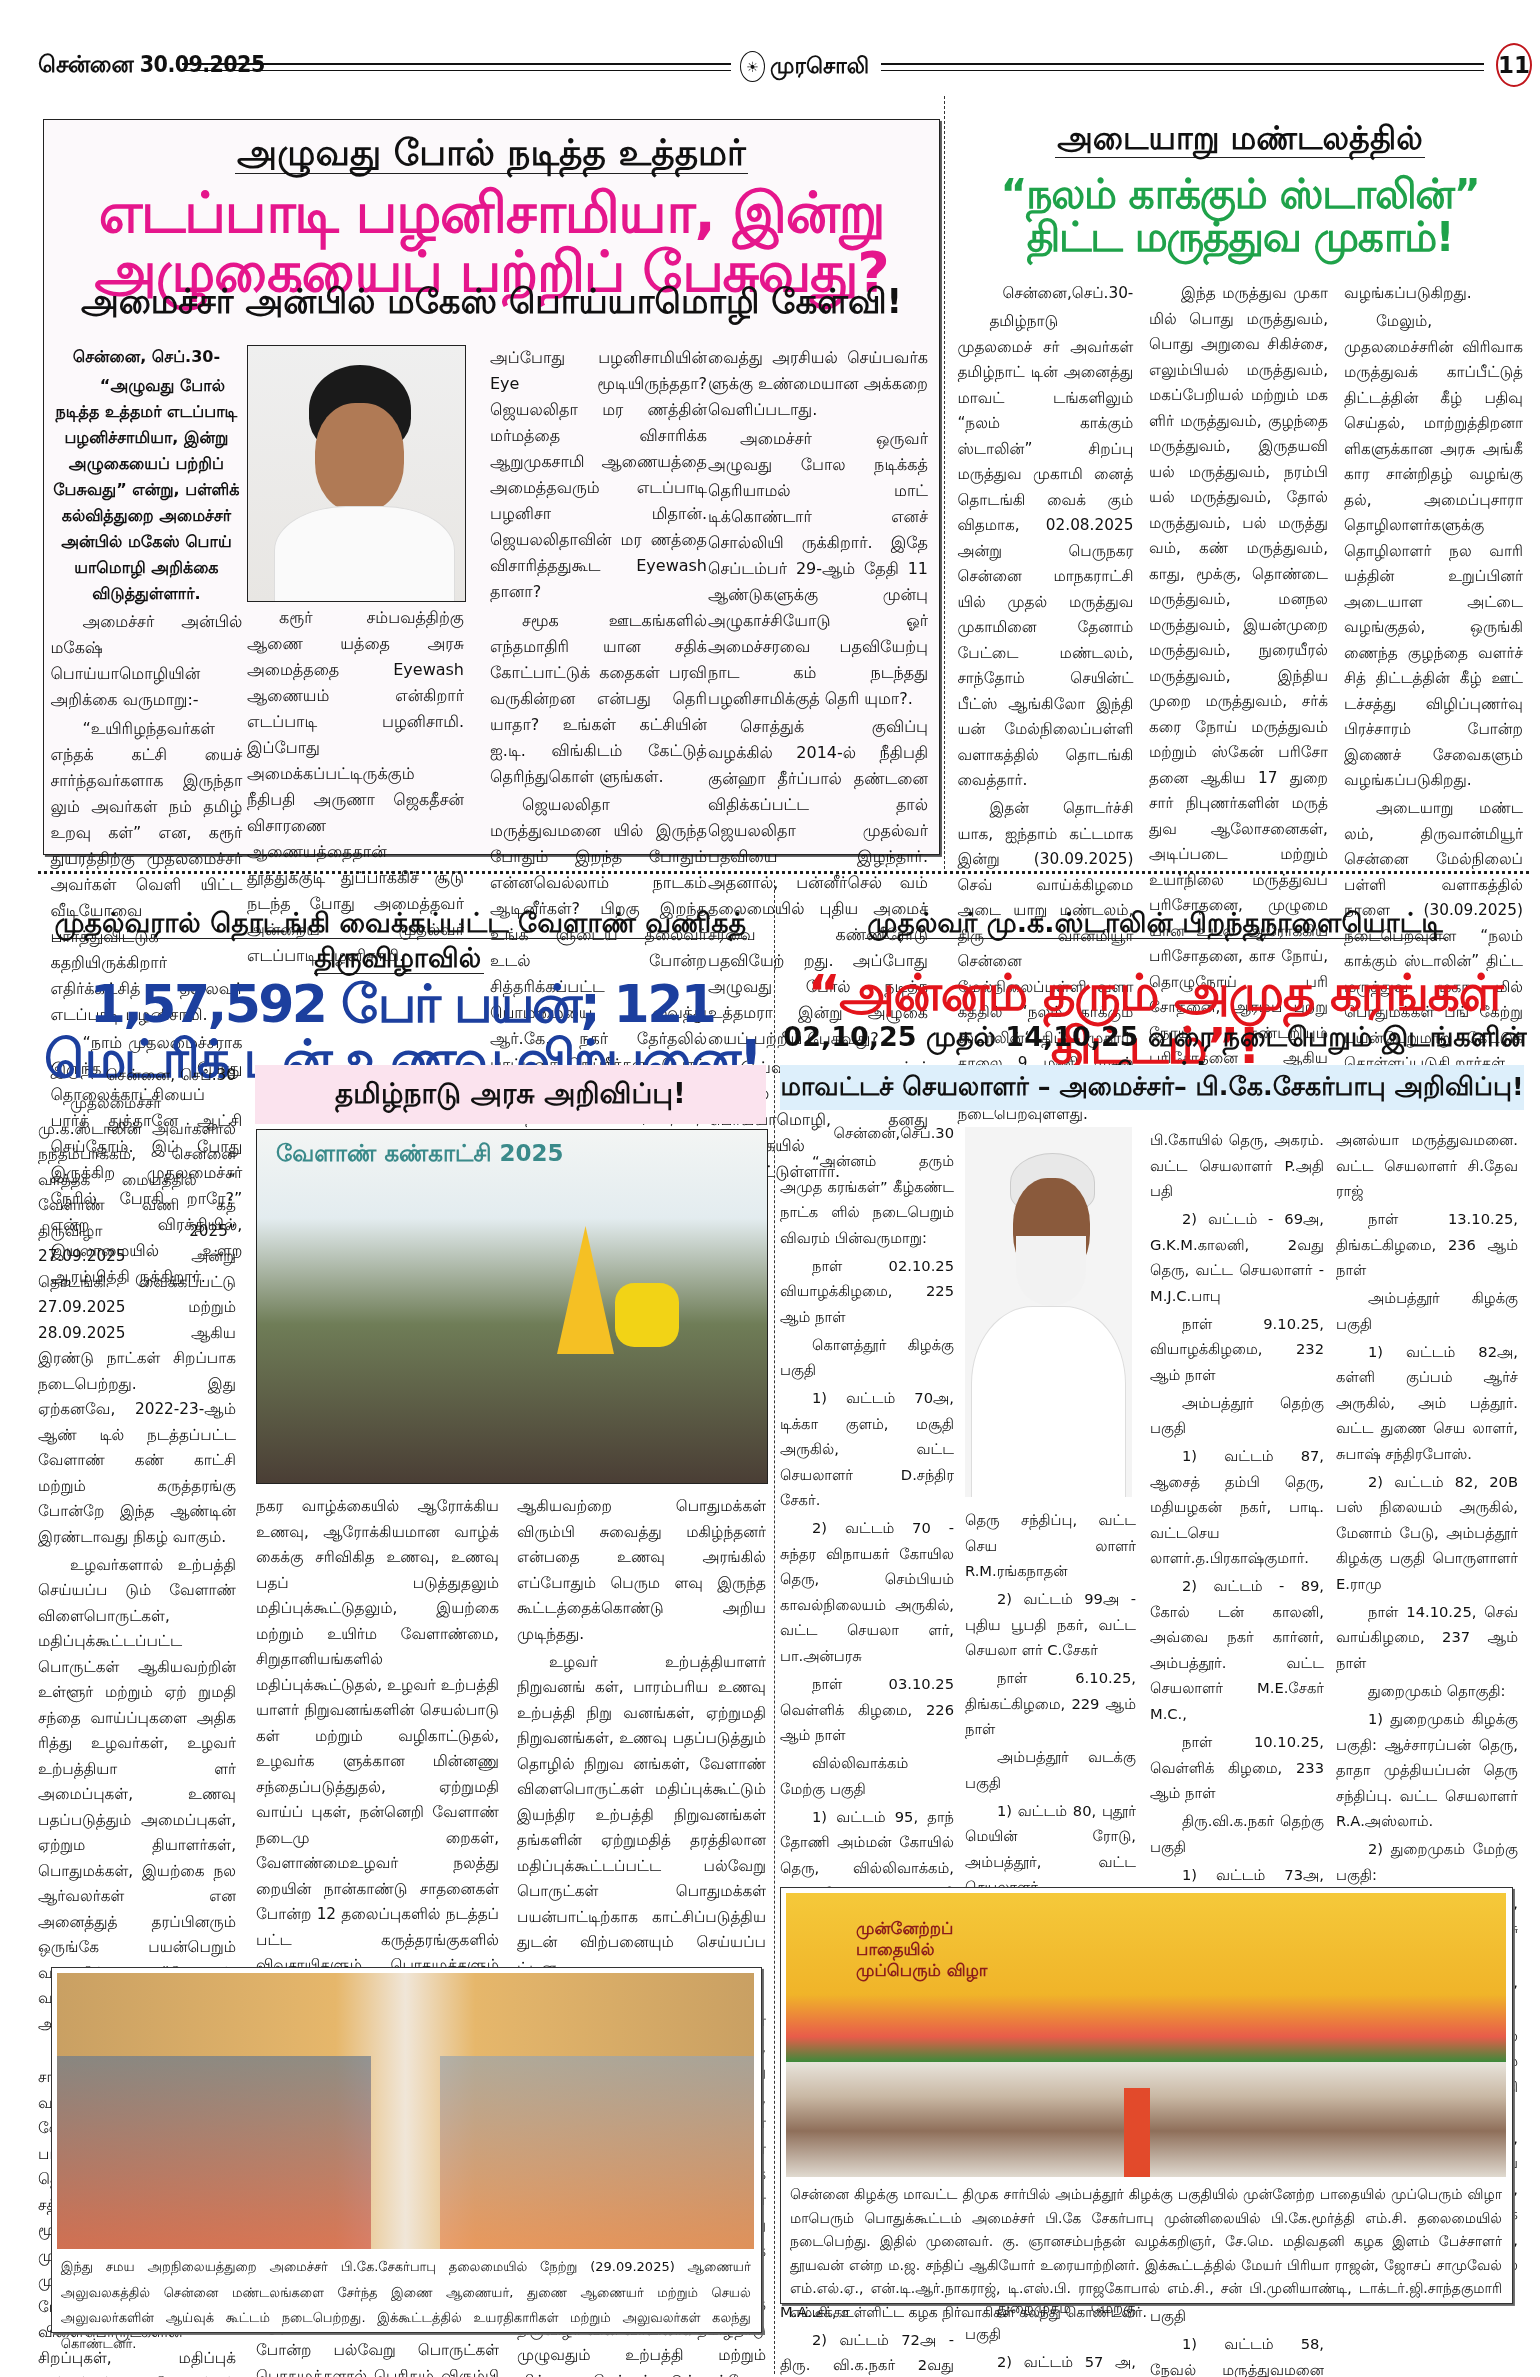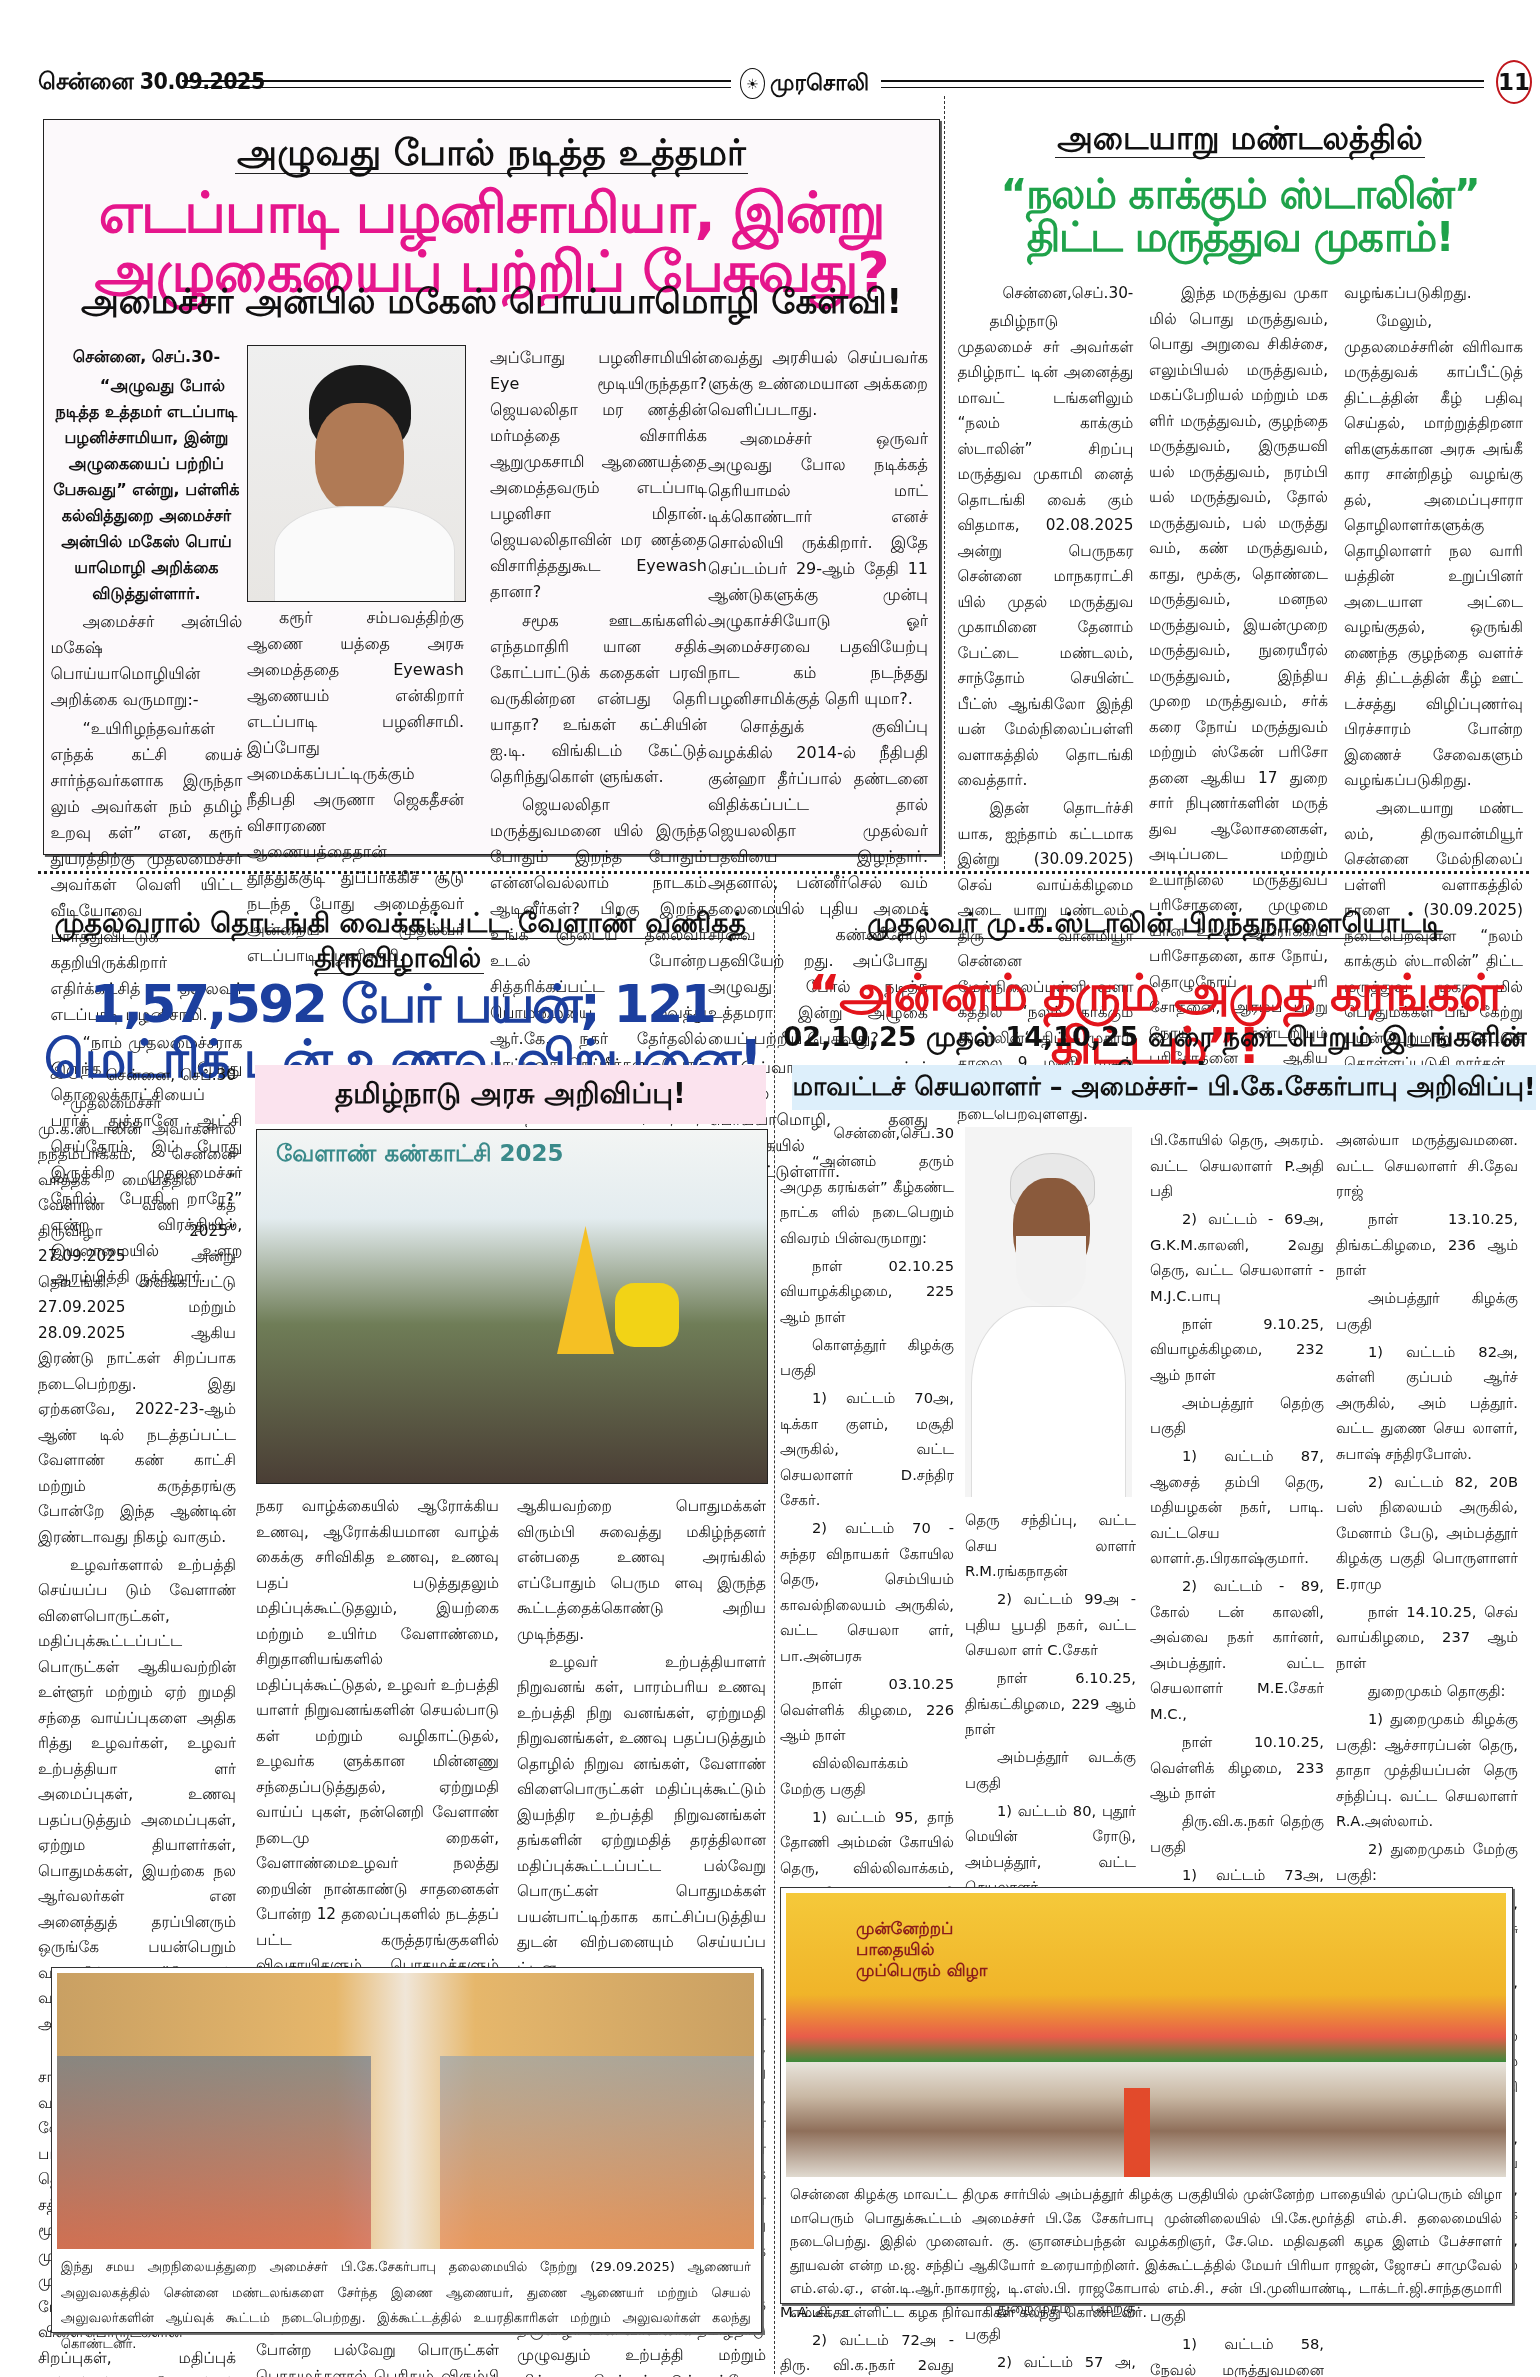--- a/index.html
+++ b/index.html
@@ -1,19 +1,19 @@
 <!DOCTYPE html>
 <html style="font-size:10.2px"><head>
 <meta charset="utf-8">
 <style>
   html,body{margin:0;padding:0;background:#fff;}
   body{width:1541px;height:2377px;position:relative;font-family:"DejaVu Sans",sans-serif;color:#111;overflow:hidden;}
   .abs{position:absolute;}
   
-  .masthead{left:38px;top:51px;width:1494px;height:38px;margin-top:17px;}
+  .masthead{left:38px;top:51px;width:1494px;height:38px;}
   .mh-date{position:absolute;left:0;top:0;font-size:23px;font-weight:bold;font-family:"DejaVu Sans Condensed","DejaVu Sans",sans-serif;letter-spacing:-0.6px;}
   .mh-rule{position:absolute;height:5.1px;border-top:2.6px solid #111;border-bottom:1.9px solid #111;top:11.5px;}
   .mh-logo{position:absolute;left:702px;top:0;display:flex;align-items:center;gap:5.1px;font-size:22px;font-weight:bold;}
   .mh-logo .emblem{width:23px;height:29px;border:1.9px solid #111;border-radius:50%;display:flex;align-items:center;justify-content:center;font-size:14px;}
   .mh-page{position:absolute;right:0;top:-7.7px;width:32px;height:40px;border:2.6px solid #c0161c;border-radius:50%;display:flex;align-items:center;justify-content:center;font-size:23px;font-weight:bold;}
   
   .box1{left:43px;top:119px;width:895px;height:734px;border:1.3px solid #222;background:#fcf9fb;box-shadow:1.9px 1.9px 0 #555;}
   .kicker{font-weight:bold;text-align:center;}
   .kicker span{border-bottom:1.9px solid #222;padding:0 2.6px;}
   .headline{font-weight:900;text-align:center;letter-spacing:-1.3px;line-height:1.05;}
@@ -141,21 +141,21 @@
       <div style="position:absolute;right:0;bottom:0;width:45%;height:70%;background:linear-gradient(180deg,#9aa4ad,#e98b56);opacity:.7;"></div>
     </div>
     <div class="caption" style="left:9px;top:286px;width:690px;">இந்து சமய அறநிலையத்துறை அமைச்சர் பி.கே.சேகர்பாபு தலைமையில் நேற்று (29.09.2025) ஆணையர் அலுவலகத்தில் சென்னை மண்டலங்களை சேர்ந்த இணை ஆணையர், துணை ஆணையர் மற்றும் செயல் அலுவலர்களின் ஆய்வுக் கூட்டம் நடைபெற்றது. இக்கூட்டத்தில் உயரதிகாரிகள் மற்றும் அலுவலர்கள் கலந்து கொண்டனர்.</div>
   </div>
 </div>
 
 <div class="abs" style="left:780px;top:881px;width:750px;height:1494px;">
   <div class="kicker" style="position:absolute;left:0;right:0;top:25.5px;font-size:27px;"><span>முதல்வர் மு.க.ஸ்டாலின் பிறந்தநாளையொட்டி</span></div>
   <div class="headline" style="position:absolute;left:0;right:0;top:86px;font-size:50px;color:#e3141b;">“அன்னம் தரும் அமுத கரங்கள் திட்டம்”!</div>
   <div class="sub" style="position:absolute;left:0;right:0;top:140px;font-size:27px;">02,10,25 முதல் 14,10,25 வரை நடைபெறும் இடங்களின் விவரம்!</div>
-  <div class="subbox" style="left:12px;top:184px;width:744px;height:45px;background:#ddeffb;font-size:25.5px;">மாவட்டச் செயலாளர் – அமைச்சர்– பி.கே.சேகர்பாபு அறிவிப்பு!</div>
+  <div class="subbox" style="left:0;top:184px;width:744px;height:45px;background:#ddeffb;font-size:25.5px;">மாவட்டச் செயலாளர் – அமைச்சர்– பி.கே.சேகர்பாபு அறிவிப்பு!</div>
 
   <div class="col" style="left:0;top:239px;width:174px;font-size:14.7px;line-height:25.5px;">
     <p class="dateline">சென்னை,செப்.30</p>
     <p>“அன்னம் தரும் அமுத கரங்கள்” கீழ்கண்ட நாட்க ளில் நடைபெறும் விவரம் பின்வருமாறு:</p>
     <p>நாள் 02.10.25 வியாழக்கிழமை, 225 ஆம் நாள்</p>
     <p>கொளத்தூர் கிழக்கு பகுதி</p>
     <p>1) வட்டம் 70அ, டிக்கா குளம், மசூதி அருகில், வட்ட செயலாளர் D.சந்திர சேகர்.</p>
     <p>2) வட்டம் 70 - சுந்தர விநாயகர் கோயில தெரு, செம்பியம் காவல்நிலையம் அருகில், வட்ட செயலா ளர், பா.அன்பரசு</p>
     <p>நாள் 03.10.25 வெள்ளிக் கிழமை, 226 ஆம் நாள்</p>
     <p>வில்லிவாக்கம் மேற்கு பகுதி</p>

